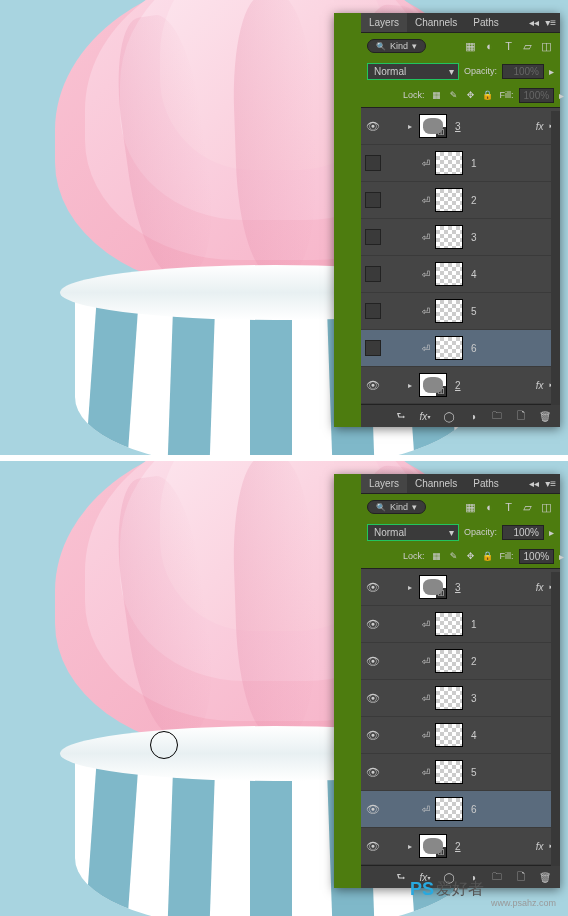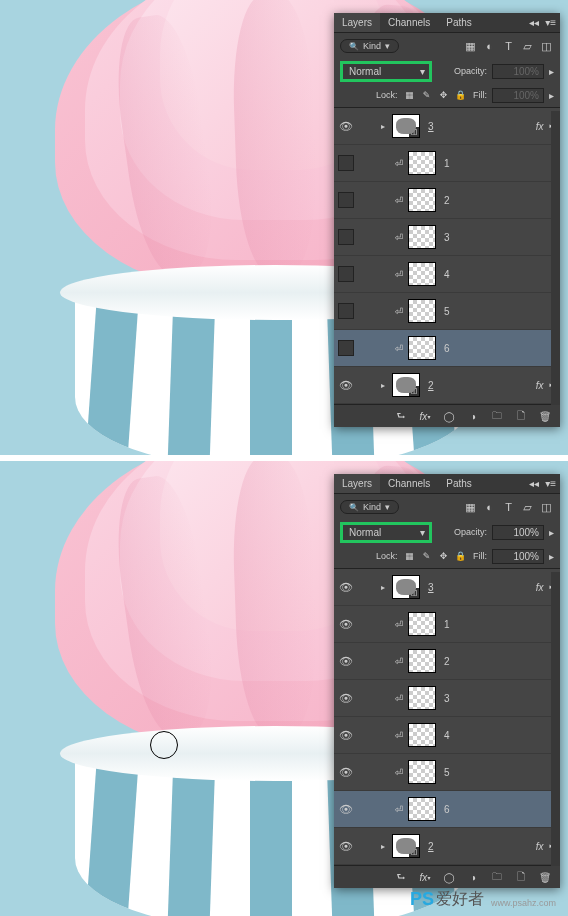--- a/index.html
+++ b/index.html
@@ -20,33 +20,33 @@
 .s1 { width: 440px; height: 320px; bottom: 60px; left: 20px; background: linear-gradient(135deg, #f9c4d4 0%, #f4a5bc 100%); }
 .s2 { width: 380px; height: 300px; bottom: 90px; left: 50px; background: linear-gradient(135deg, #fbd5e2 0%, #f6b0c6 100%); }
 .s3 { width: 310px; height: 270px; bottom: 130px; left: 85px; background: linear-gradient(135deg, #fce2ec 0%, #f8bcd0 100%); }
 .s4 { width: 230px; height: 230px; bottom: 180px; left: 125px; background: linear-gradient(135deg, #fde8f0 0%, #f9c4d4 100%); }
 .fold { position: absolute; background: linear-gradient(90deg, rgba(230,140,170,0.3) 0%, rgba(250,200,215,0.0) 100%); border-radius: 40%; }
 .f1 { width: 80px; height: 260px; bottom: 75px; left: 90px; transform: rotate(-8deg); }
 .f2 { width: 80px; height: 280px; bottom: 75px; left: 200px; transform: rotate(-2deg); }
 .f3 { width: 80px; height: 260px; bottom: 85px; left: 310px; transform: rotate(5deg); }
 .brush-circle { position: absolute; width: 28px; height: 28px; border: 1px solid #000; border-radius: 50%; }
 
-.panel { position: absolute; top: 13px; right: 8px; width: 226px; background: #404040; color: #ccc; font-size: 10px; box-shadow: 0 2px 10px rgba(0,0,0,0.5); }
+.panel { position: absolute; top: 13px; right: 8px; width: 226px; background: #4d7c0f; color: #ccc; font-size: 10px; box-shadow: 0 2px 10px rgba(0,0,0,0.5); padding-left: 27px; }
 .panel-tabs { display: flex; background: #383838; height: 20px; align-items: stretch; border-bottom: 1px solid #222; }
 .tab { padding: 3px 8px; cursor: pointer; display: flex; align-items: center; }
 .tab.active { background: #454545; }
 .tab-actions { margin-left: auto; display: flex; align-items: center; padding: 0 4px; gap: 6px; }
 .collapse-icon, .menu-icon { cursor: pointer; }
 .filter-row { display: flex; align-items: center; padding: 4px 6px; gap: 5px; height: 26px; }
 .kind-dropdown { display: flex; align-items: center; background: #3a3a3a; border: 1px solid #222; border-radius: 9px; padding: 1px 8px; gap: 4px; font-size: 9px; }
 .kind-dropdown::before { content: "🔍"; font-size: 8px; }
 .filter-icons { display: flex; gap: 4px; margin-left: auto; }
 .filter-icon { width: 15px; height: 15px; display: flex; align-items: center; justify-content: center; cursor: pointer; font-size: 11px; }
 .blend-row, .lock-row { display: flex; align-items: center; padding: 2px 6px; gap: 5px; height: 24px; }
-.blend-select { background: #3a3a3a; border: 3px solid #22c55e; padding: 2px 18px 2px 6px; flex: 0 0 92px; position: relative; }
+.blend-select { background: #3a3a3a; border: 1px solid #22c55e; padding: 2px 18px 2px 6px; flex: 0 0 92px; position: relative; }
 .blend-select::after { content: "▾"; position: absolute; right: 4px; }
 .opacity-label, .fill-label { margin-left: auto; font-size: 9px; }
 .opacity-val, .fill-val { background: #3a3a3a; border: 1px solid #222; padding: 1px 4px; width: 52px; text-align: right; }
 .opacity-val.dim, .fill-val.dim { color: #666; }
 .lock-label { font-size: 9px; margin-left: 36px; }
 .lock-icons { display: flex; gap: 3px; }
 .lock-icon { width: 14px; height: 14px; display: flex; align-items: center; justify-content: center; font-size: 9px; cursor: pointer; }
 
 .layer-list { background: #454545; max-height: 310px; overflow: hidden; border-top: 1px solid #222; border-bottom: 1px solid #222; }
 .layer-row { display: flex; align-items: center; height: 37px; border-bottom: 1px solid #3a3a3a; padding: 0 4px; gap: 4px; }
@@ -63,21 +63,21 @@
 .thumb.shape::after { content: ""; position: absolute; inset: 3px; background: #888; border-radius: 40%; }
 .thumb-badge { position: absolute; bottom: 0; right: 0; width: 10px; height: 10px; background: #333; color: #fff; font-size: 7px; display: flex; align-items: center; justify-content: center; }
 .layer-name { flex: 1; padding: 0 4px; text-decoration: underline; }
 .layer-name.no-underline { text-decoration: none; }
 .fx-label { font-style: italic; font-size: 10px; margin-left: auto; padding-right: 2px; }
 .fx-arrow { font-size: 7px; padding-right: 3px; }
 
 .bottom-bar { display: flex; align-items: center; justify-content: flex-end; gap: 10px; padding: 4px 8px; height: 22px; background: #3d3d3d; }
 .bottom-icon { width: 14px; height: 14px; display: flex; align-items: center; justify-content: center; cursor: pointer; font-size: 10px; }
 
-.watermark { position: absolute; bottom: 6px; right: 84px; font-size: 11px; color: #555; font-family: Arial; display: flex; align-items: center; gap: 2px; z-index: 50; }
+.watermark { position: absolute; bottom: 16px; right: 84px; font-size: 11px; color: #555; font-family: Arial; display: flex; align-items: center; gap: 2px; z-index: 50; }
 .watermark .ps-logo { font-weight: bold; color: #28a9e0; font-size: 18px; }
 .watermark .aihz { font-size: 16px; }
 .watermark-url { position: absolute; bottom: 8px; right: 12px; font-size: 9px; color: #999; z-index: 50; margin-top: 48px; }
 .panel-scrollbar { position: absolute; right: 0; top: 98px; width: 9px; bottom: 22px; background: #383838; }
 .separator { width: 568px; height: 6px; background: #fff; }
 </style>
 </head>
 <body>
 
 <div class="screenshot" id="screenshot-1">

